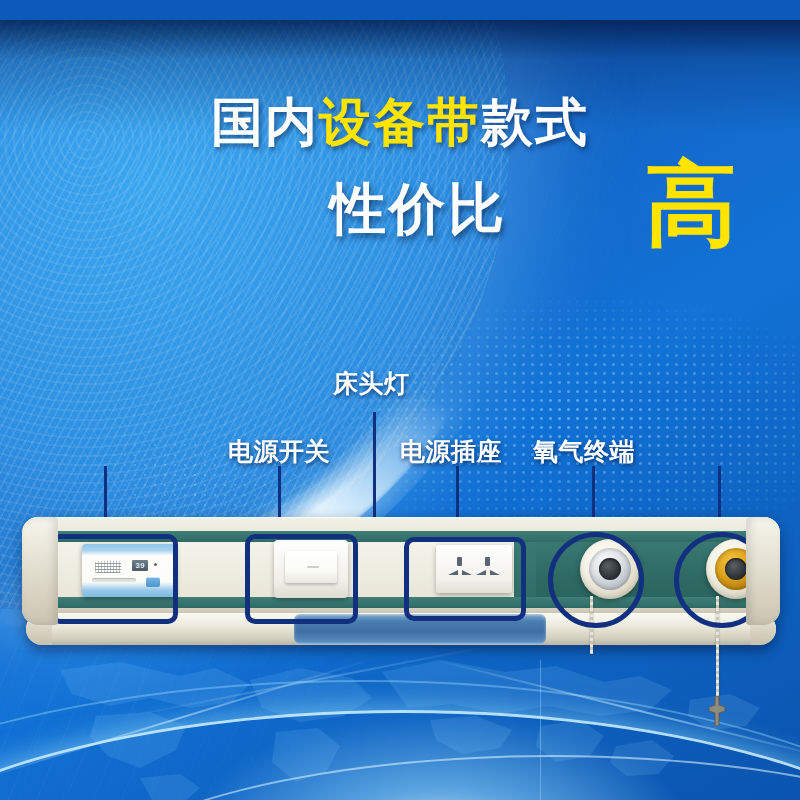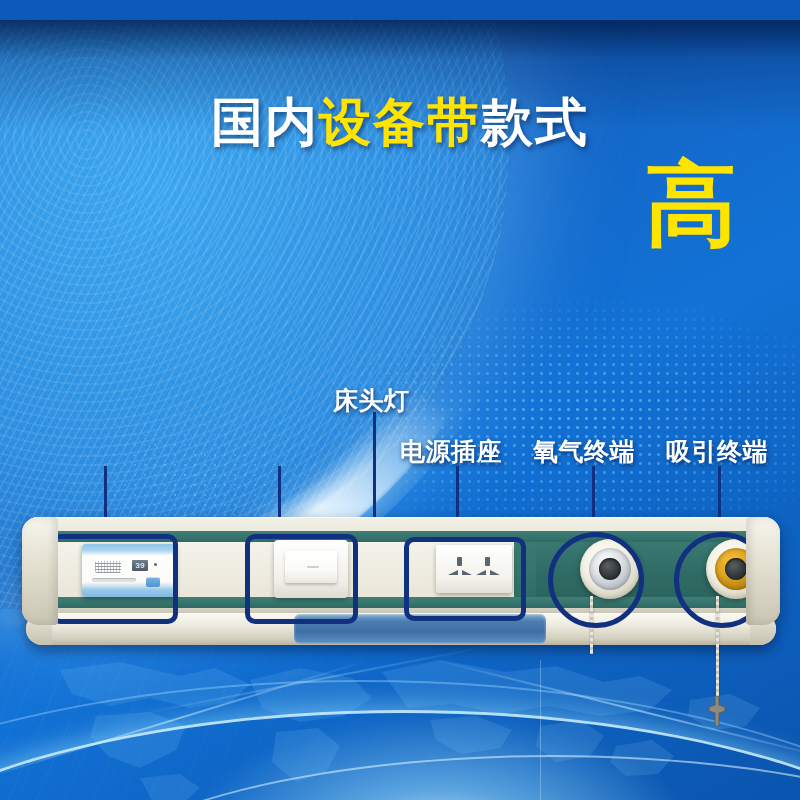--- a/index.html
+++ b/index.html
@@ -254,26 +254,27 @@
   <div class="diag-ray" style="left:420px;top:690px;width:440px;transform:rotate(14deg);"></div>
   <div class="diag-ray" style="left:120px;top:660px;width:380px;transform:rotate(-11deg);opacity:.55;"></div>
   <div class="vline" style="left:540px;top:640px;height:160px;"></div>
   <div class="bg-layer top-dark"></div>
 
   <div class="headline">
     <div class="hl-row1">
       <span class="w">国内</span><span class="y">设备带</span><span class="w">款式</span>
     </div>
   </div>
+  <div class="hl-row2">性价比</div>
   <div class="hl-big">高</div>
 
-  <div class="label" style="left:333px;top:364px;">床头灯</div>
+  <div class="label" style="left:228px;top:415px;">电源开关</div>
+  <div class="label" style="left:333px;top:347px;">床头灯</div>
   <div class="label" style="left:400px;top:415px;">电源插座</div>
   <div class="label" style="left:533px;top:415px;">氧气终端</div>
-  <div class="label" style="left:666px;top:415px;">吸引终端</div>
 
   <div class="leader" style="left:104px;top:446px;height:77px;"></div>
   <div class="leader" style="left:278px;top:446px;height:77px;"></div>
   <div class="leader" style="left:373px;top:392px;height:211px;"></div>
   <div class="leader" style="left:456px;top:446px;height:82px;"></div>
   <div class="leader" style="left:592px;top:446px;height:76px;"></div>
   <div class="leader" style="left:718px;top:446px;height:76px;"></div>
 
   <div class="unit">
 

